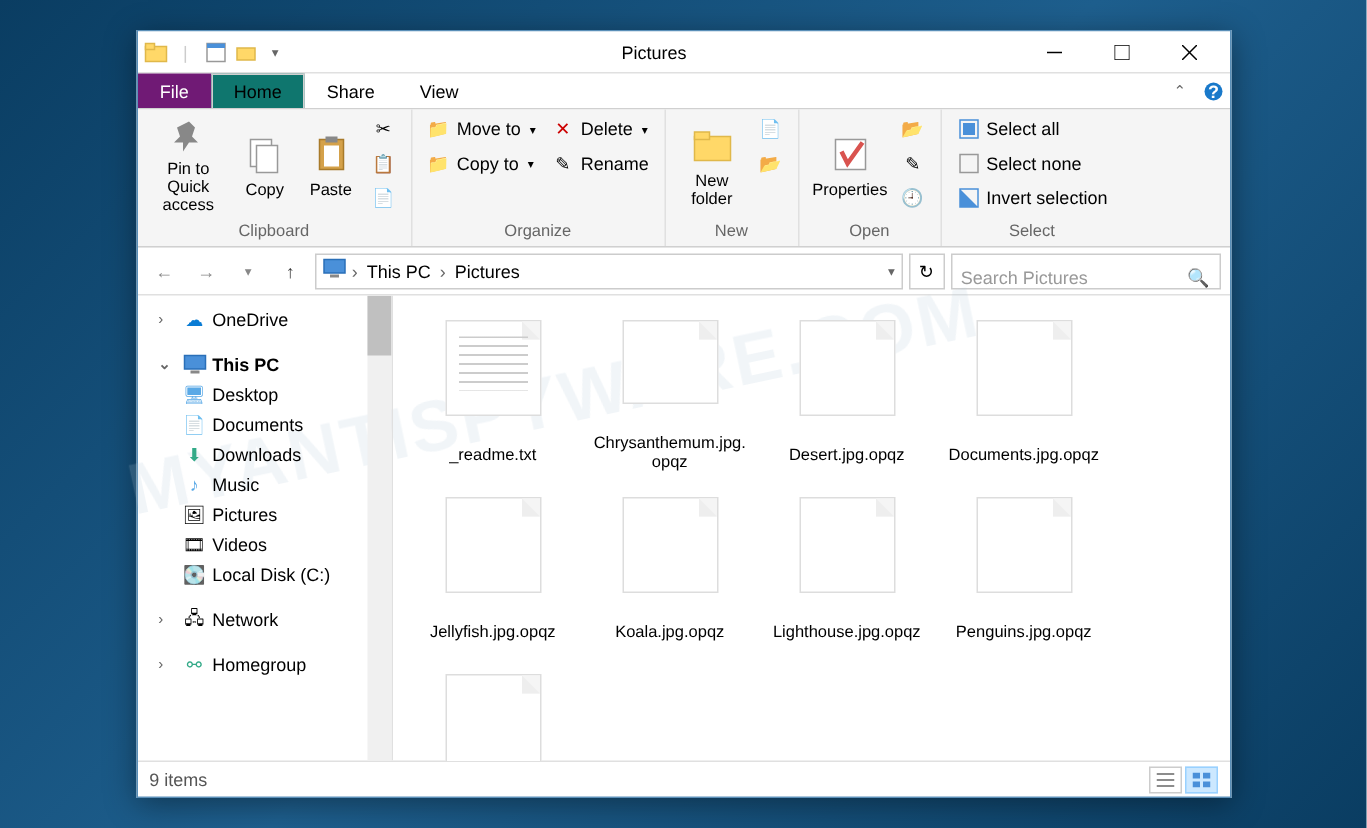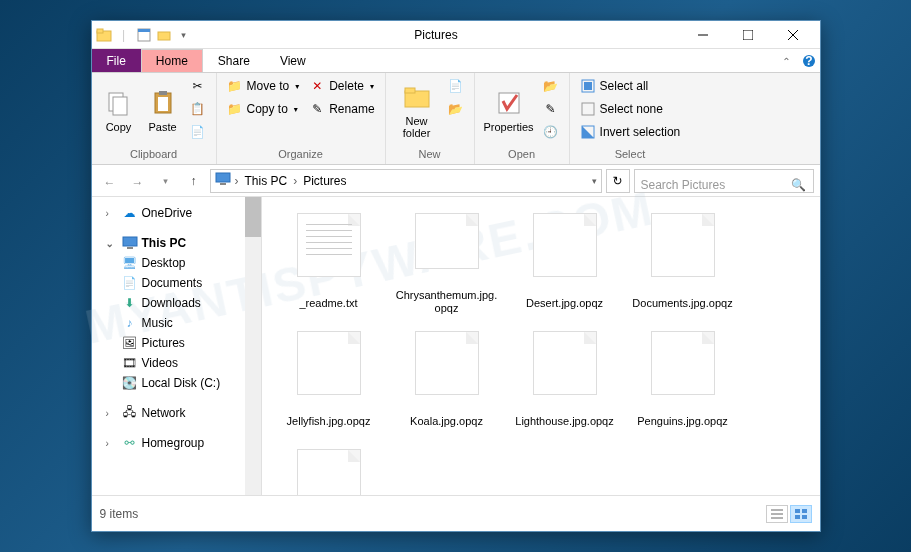--- a/index.html
+++ b/index.html
@@ -8,21 +8,21 @@
 .titlebar { height: 28px; background: #fff; display: flex; align-items: center; padding: 0 4px; border-bottom: 1px solid #e0e0e0; }
 .titlebar .qat { display: flex; align-items: center; gap: 4px; }
 .titlebar .qat-icon { width: 16px; height: 16px; display: flex; align-items: center; justify-content: center; }
 .titlebar .title { flex: 1; text-align: center; font-size: 12px; color: #000; }
 .titlebar .controls { display: flex; }
 .titlebar .ctrl { width: 45px; height: 27px; display: flex; align-items: center; justify-content: center; cursor: pointer; }
 
 .ribbon-tabs { height: 24px; display: flex; align-items: flex-end; border-bottom: 1px solid #d0d0d0; }
 .rtab { padding: 4px 14px; font-size: 12px; cursor: pointer; border: 1px solid transparent; border-bottom: none; }
 .rtab.file { background: #701a75; color: #fff; }
-.rtab.active { background: #fca5a5; border-color: #d0d0d0; }
+.rtab.active { background: #0f766e; border-color: #d0d0d0; }
 .ribbon-tabs .spacer { flex: 1; }
 .ribbon-tabs .collapse, .ribbon-tabs .help { width: 22px; height: 22px; display: flex; align-items: center; justify-content: center; cursor: pointer; }
 
 .ribbon { height: 92px; background: #f5f5f5; border-bottom: 1px solid #d0d0d0; display: flex; }
 .rgroup { border-right: 1px solid #e0e0e0; padding: 2px 6px; display: flex; flex-direction: column; }
 .rgroup .body { flex: 1; display: flex; align-items: flex-start; gap: 2px; }
 .rgroup .label { text-align: center; font-size: 11px; color: #666; padding: 2px 0; }
 .rbtn-big { display: flex; flex-direction: column; align-items: center; justify-content: center; width: 56px; height: 70px; padding: 2px; cursor: pointer; gap: 2px; }
 .rbtn-big .icon { width: 32px; height: 32px; display: flex; align-items: center; justify-content: center; }
 .rbtn-big .lbl { font-size: 11px; text-align: center; line-height: 1.1; }
@@ -51,21 +51,21 @@
 .sidebar-scroll { position: absolute; right: 0; top: 0; width: 16px; height: 100%; background: #f0f0f0; }
 .sidebar-scroll .thumb { width: 100%; height: 40px; background: #c0c0c0; }
 
 .files { flex: 1; padding: 12px; display: flex; flex-wrap: wrap; align-content: flex-start; gap: 8px 8px; overflow-y: auto; }
 .file-item { width: 110px; height: 110px; display: flex; flex-direction: column; align-items: center; padding: 4px; cursor: pointer; }
 .file-item .thumb { width: 64px; height: 64px; border: 1px solid #ddd; background: #fff; display: flex; align-items: center; justify-content: center; position: relative; }
 .file-item .thumb.txt::after { content: ""; position: absolute; left: 8px; right: 8px; top: 10px; height: 36px; background: repeating-linear-gradient(#ccc 0, #ccc 1px, transparent 1px, transparent 6px); }
 .file-item .thumb::before { content: ""; position: absolute; top: 0; right: 0; border-top: 12px solid #f5f5f5; border-left: 12px solid #eee; }
 .file-item .name { text-align: center; font-size: 11px; line-height: 1.2; margin-top: 20px; word-break: break-word; }
 
-.statusbar { height: 36px; border-top: 1px solid #e0e0e0; display: flex; align-items: center; padding: 0 8px; font-size: 11px; color: #555; }
+.statusbar { height: 24px; border-top: 1px solid #e0e0e0; display: flex; align-items: center; padding: 0 8px; font-size: 11px; color: #555; }
 .statusbar .spacer { flex: 1; }
 .viewbtn { width: 22px; height: 18px; border: 1px solid #ccc; margin-left: 2px; display: flex; align-items: center; justify-content: center; cursor: pointer; }
 .viewbtn.active { background: #cce8ff; border-color: #99d1ff; }
 
 .watermark { position: absolute; pointer-events: none; font-size: 48px; font-weight: 700; color: rgba(180,200,215,0.18); transform: rotate(-12deg); top: 240px; left: 80px; letter-spacing: 2px; }
 </style>
 </head>
 <body>
 
 <div class="window">
@@ -125,20 +125,28 @@
         <svg width="14" height="14">
           <circle cx="7" cy="7" r="6" fill="#1979ca"></circle>
           <text x="7" y="11" text-anchor="middle" fill="#fff" font-size="10" font-weight="bold">?</text>
         </svg>
       </div>
   </div>
 
   <div class="ribbon">
     <div class="rgroup">
       <div class="body">
+        <div class="rbtn-big">
+          <span class="icon">
+              <svg width="28" height="28">
+                <path d="M14 4 L18 8 L16 14 L20 18 L14 18 L10 24 L10 18 L4 18 L8 14 L6 8 Z" fill="#888"></path>
+              </svg>
+            </span>
+          <span class="lbl">Pin to Quick access</span>
+        </div>
         <div class="rbtn-big" style="width:42px">
           <span class="icon">
               <svg width="28" height="28">
                 <rect x="4" y="4" width="14" height="18" fill="#fff" stroke="#999"></rect>
                 <rect x="8" y="8" width="14" height="18" fill="#fff" stroke="#999"></rect>
               </svg>
             </span>
           <span class="lbl">Copy</span>
         </div>
         <div class="rbtn-big" style="width:42px">

